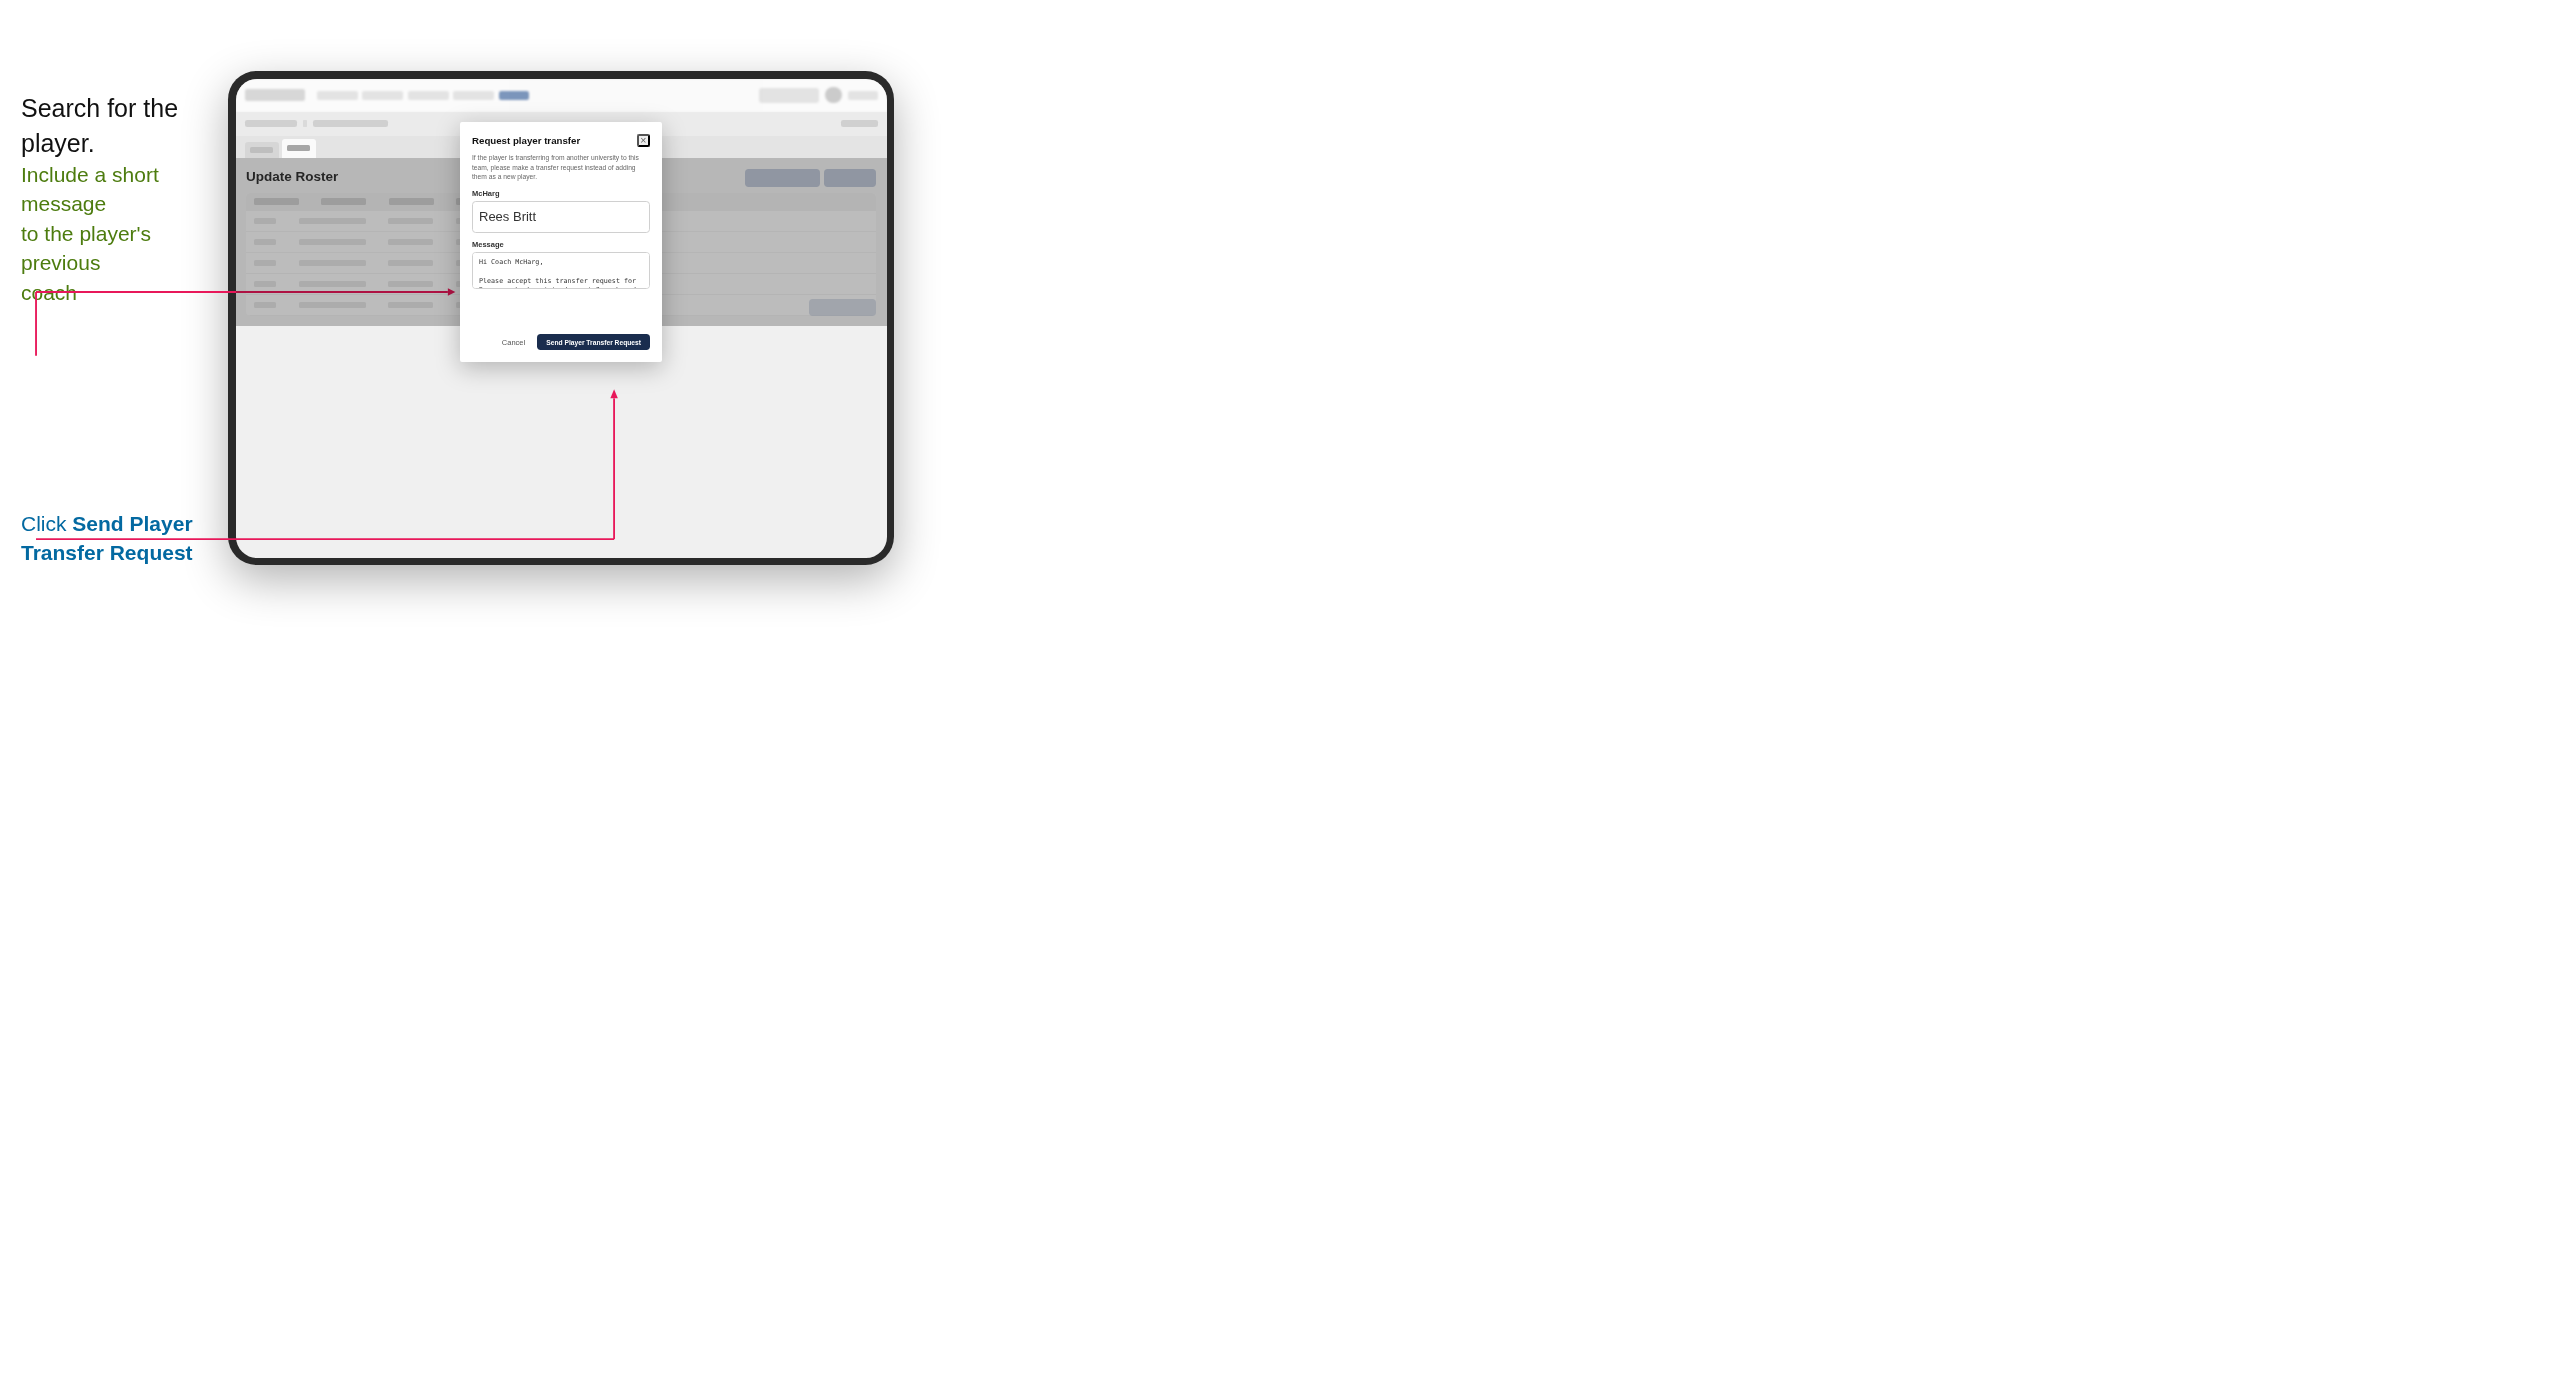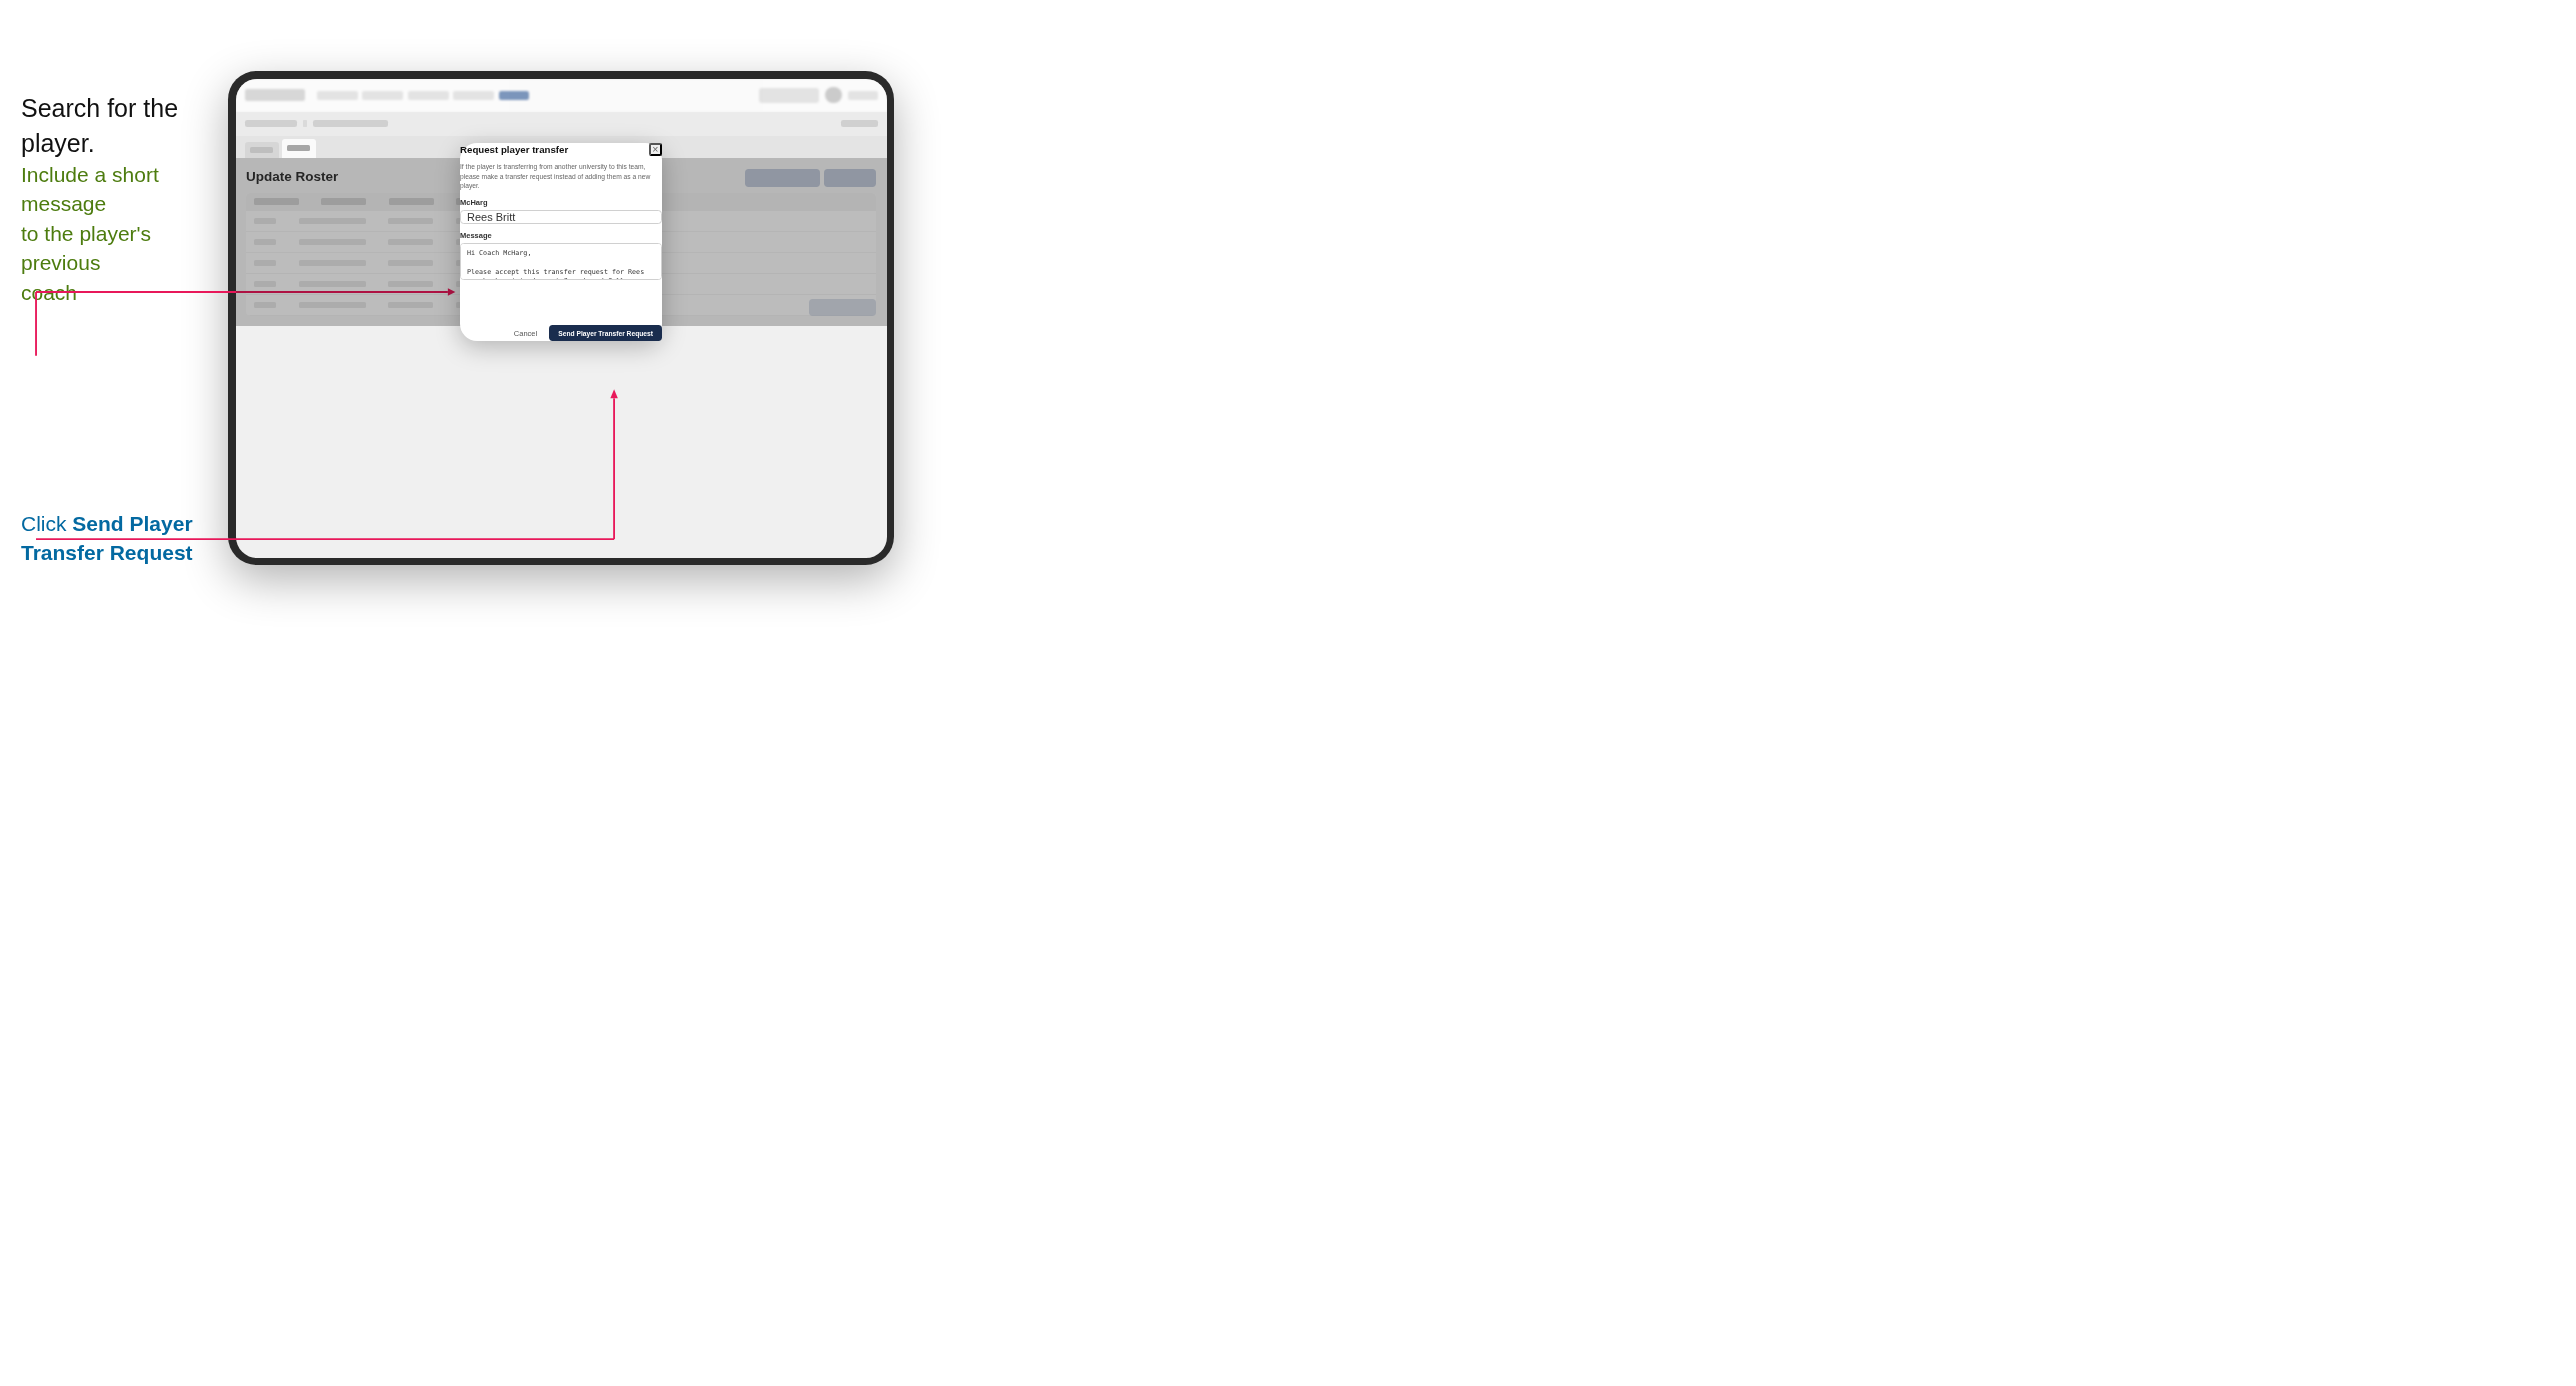--- a/index.html
+++ b/index.html
@@ -297,22 +297,23 @@
       height: 100%;
       background: rgba(0,0,0,0.25);
       display: flex;
       align-items: center;
       justify-content: center;
       z-index: 10;
     }
 
     .modal-dialog {
       background: #ffffff;
-      border-radius: 17px;
+      border-radius: 2px;
       width: 202px;
+      padding: 12px;
       box-shadow: 0 6px 24px rgba(0,0,0,0.25);
       position: relative;
     }
 
     .modal-header {
       display: flex;
       justify-content: space-between;
       align-items: center;
       margin-bottom: 6px;
     }
@@ -344,25 +345,25 @@
 
     .modal-label {
       font-size: 7.5px;
       font-weight: 600;
       color: #333;
       margin-bottom: 3px;
     }
 
     .modal-input {
       width: 100%;
-      height: 14px;
+      height: 32px;
       border: 0.7px solid #d0d0d0;
       border-radius: 3.7px;
       padding: 0 6px;
-      font-size: 11px;
+      font-size: 13px;
       color: #333;
       margin-bottom: 7.5px;
       background: #fff;
     }
 
     .modal-textarea {
       width: 100%;
       height: 37px;
       border: 0.7px solid #d0d0d0;
       border-radius: 3.7px;

